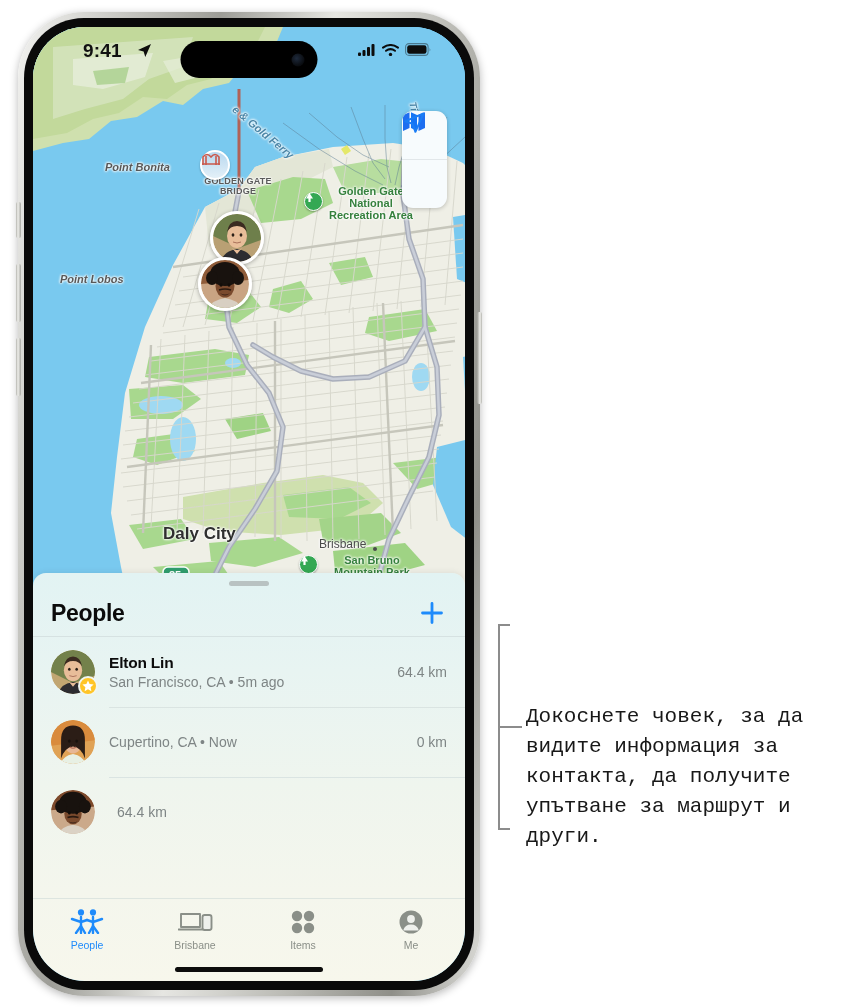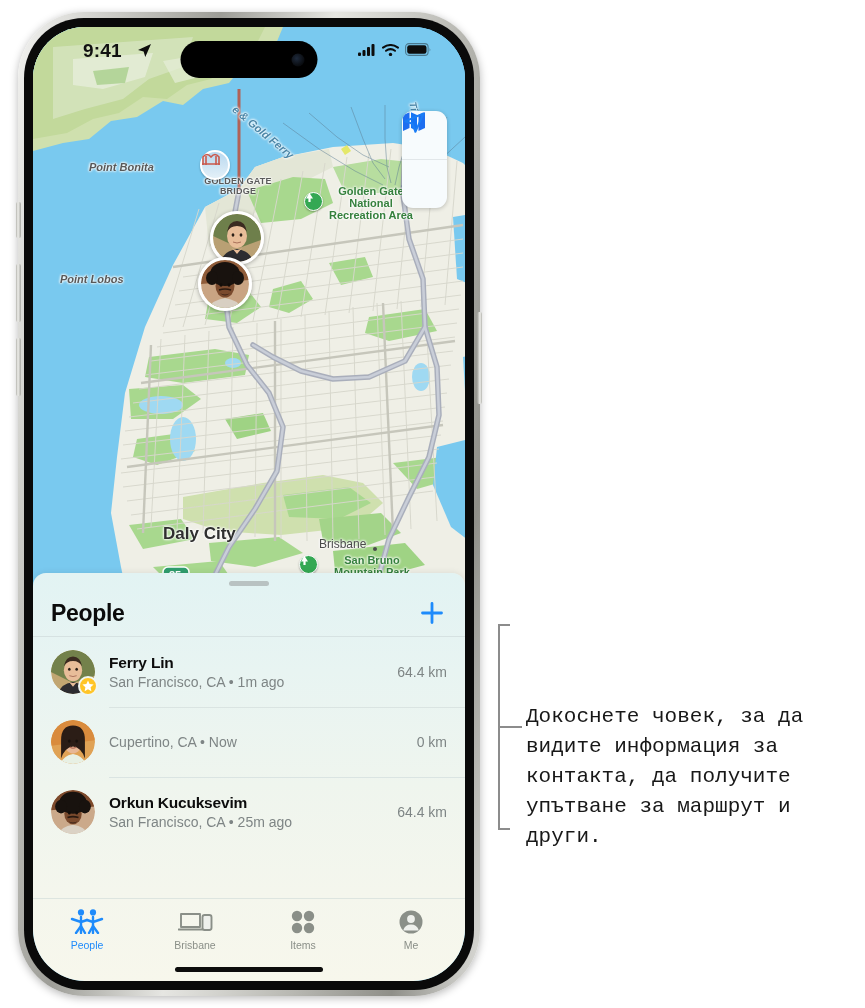--- a/index.html
+++ b/index.html
@@ -262,21 +262,21 @@
             </g>
 
             <path d="M308,122 L314,118 L318,124 L312,128 Z" fill="#e4e86a"></path>
 
             <g>
               <rect x="130" y="540" width="26" height="18" rx="5" fill="#2f9e6e" stroke="#fff" stroke-width="1.6"></rect>
             </g>
           </g>
         </svg>
 
-        <div class="maplabel italic" style="left:56px;top:134px;">Point Bonita</div>
+        <div class="maplabel italic" style="left:72px;top:134px;">Point Bonita</div>
         <div class="maplabel italic" style="left:8px;top:246px;margin-left:19px;">Point Lobos</div>
         <div class="maplabel poi" style="left:155px;top:149px;width:100px;">GOLDEN GATE<br>BRIDGE</div>
         <div class="maplabel park" style="left:288px;top:158px;width:100px;">Golden Gate<br>National<br>Recreation Area</div>
         <div class="maplabel big" style="left:130px;top:497px;text-align:right;">Daly City</div>
         <div class="maplabel" style="left:286px;top:510px;font-size:12px;">Brisbane</div>
         <div style="position:absolute;left:340px;top:520px;width:4px;height:4px;border-radius:50%;background:#4b4b4b;"></div>
         <div class="maplabel park" style="left:285px;top:527px;width:108px;font-size:11px;">San Bruno<br>Mountain Park</div>
         <div class="maplabel water" style="left:205px;top:76px;transform:rotate(40deg);transform-origin:left top;font-size:11px;">e &amp; Gold Ferry</div>
         <div class="maplabel water" style="left:385px;top:74px;transform:rotate(78deg);transform-origin:left top;font-size:10px;">Ti</div>
         <div class="maplabel" style="left:136px;top:542px;font-size:11px;font-weight:700;color:#fff;text-shadow:none;">35</div>
@@ -424,22 +424,22 @@
                   </g>
                 </svg>
               </div>
               <div class="star-badge">
                 <svg width="12" height="12" viewBox="0 0 12 12">
                   <path d="M6,0.4 L7.6,4.1 L11.6,4.5 L8.6,7.2 L9.4,11.2 L6,9.2 L2.6,11.2 L3.4,7.2 L0.4,4.5 L4.4,4.1 Z" fill="#fff"></path>
                 </svg>
               </div>
             </div>
             <div class="row-txt">
-              <div class="row-name">Ferry Lin</div>
-              <div class="row-sub">San Francisco, CA • 1m ago</div>
+              <div class="row-name">Elton Lin</div>
+              <div class="row-sub">San Francisco, CA • 5m ago</div>
             </div>
             <div class="row-dist">64.4 km</div>
           </div>
 
           <div class="row">
             <div class="avatar-wrap">
               <div class="avatar">
                 <svg width="44" height="44" viewBox="0 0 48 48">
                   <defs>
                       <clipPath id="r2">
@@ -484,24 +484,20 @@
                     <ellipse cx="37" cy="18" rx="6.5" ry="7.5" fill="#18120e"></ellipse>
                     <ellipse cx="20" cy="25" rx="1.5" ry="1.8" fill="#120d09"></ellipse>
                     <ellipse cx="28" cy="25" rx="1.5" ry="1.8" fill="#120d09"></ellipse>
                     <path d="M18,30 Q24,28 30,30" stroke="#2a1a11" stroke-width="1.8" fill="none"></path>
                     <path d="M19,34 Q24,37 29,34 Q24,39 19,34 Z" fill="#3a2318"></path>
                     <path d="M8,48 Q11,40 24,38 Q37,40 40,48 Z" fill="#dbd2c5"></path>
                   </g>
                 </svg>
               </div>
             </div>
-            <div class="row-txt">
-              <div class="row-name">Orkun Kucuksevim</div>
-              <div class="row-sub">San Francisco, CA • 25m ago</div>
-            </div>
             <div class="row-dist">64.4 km</div>
           </div>
 
         </div>
       </div>
 
       <div id="tabbar">
         <div class="tab active">
           <div class="tab-ico">
             <svg width="34" height="25" viewBox="0 0 34 25">

